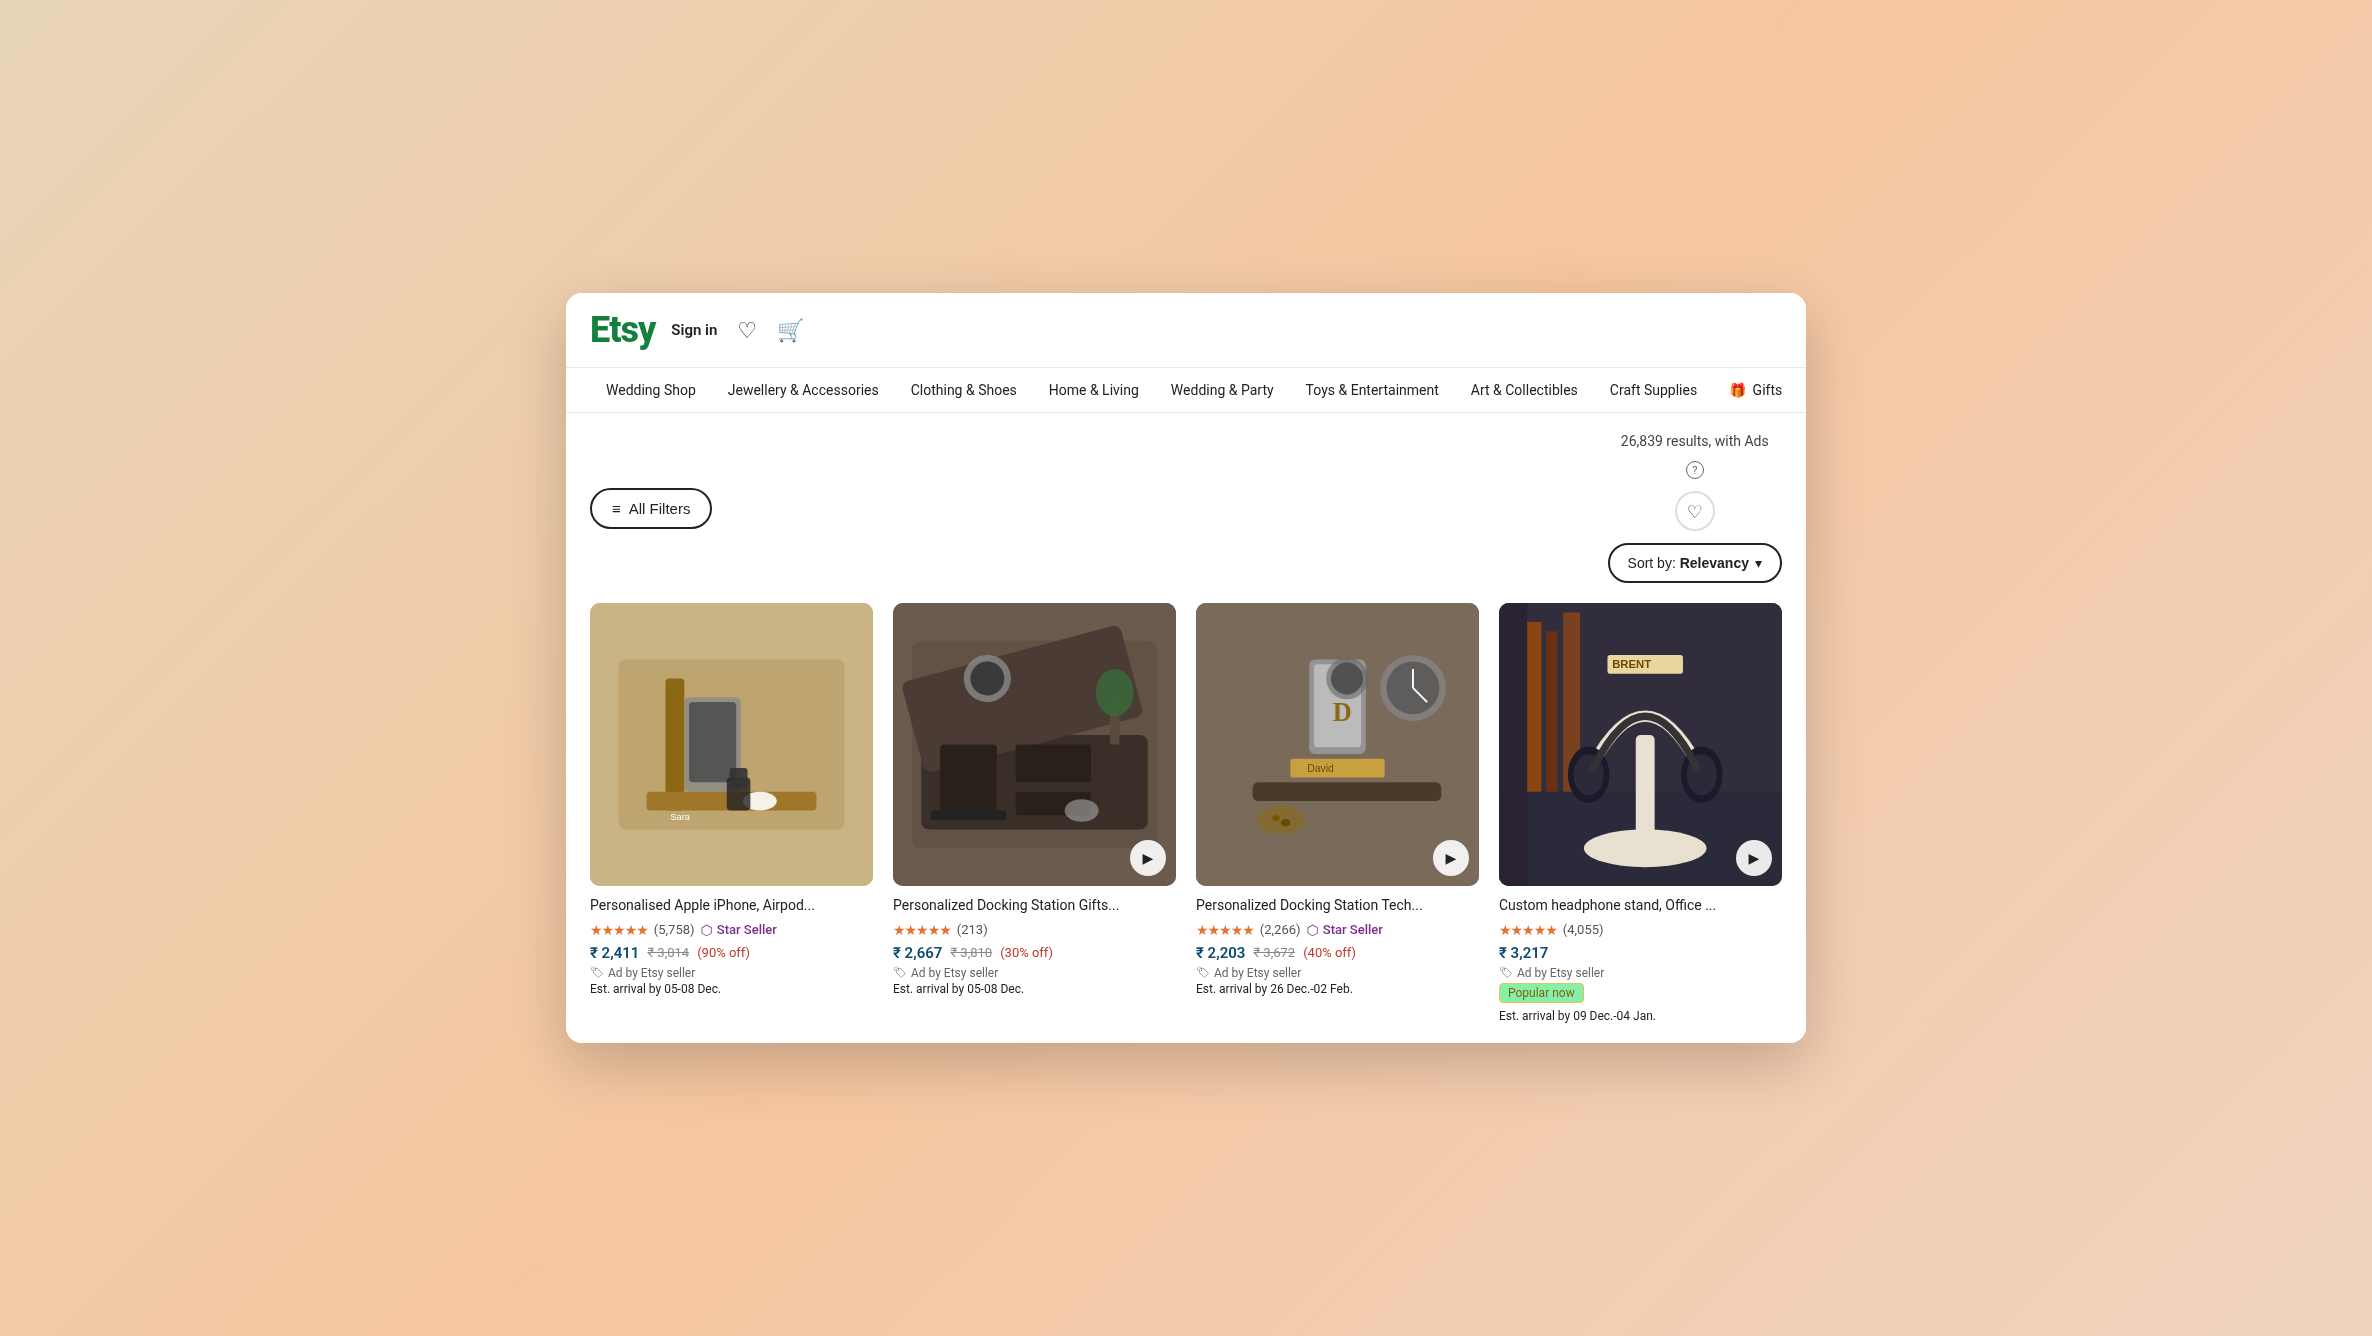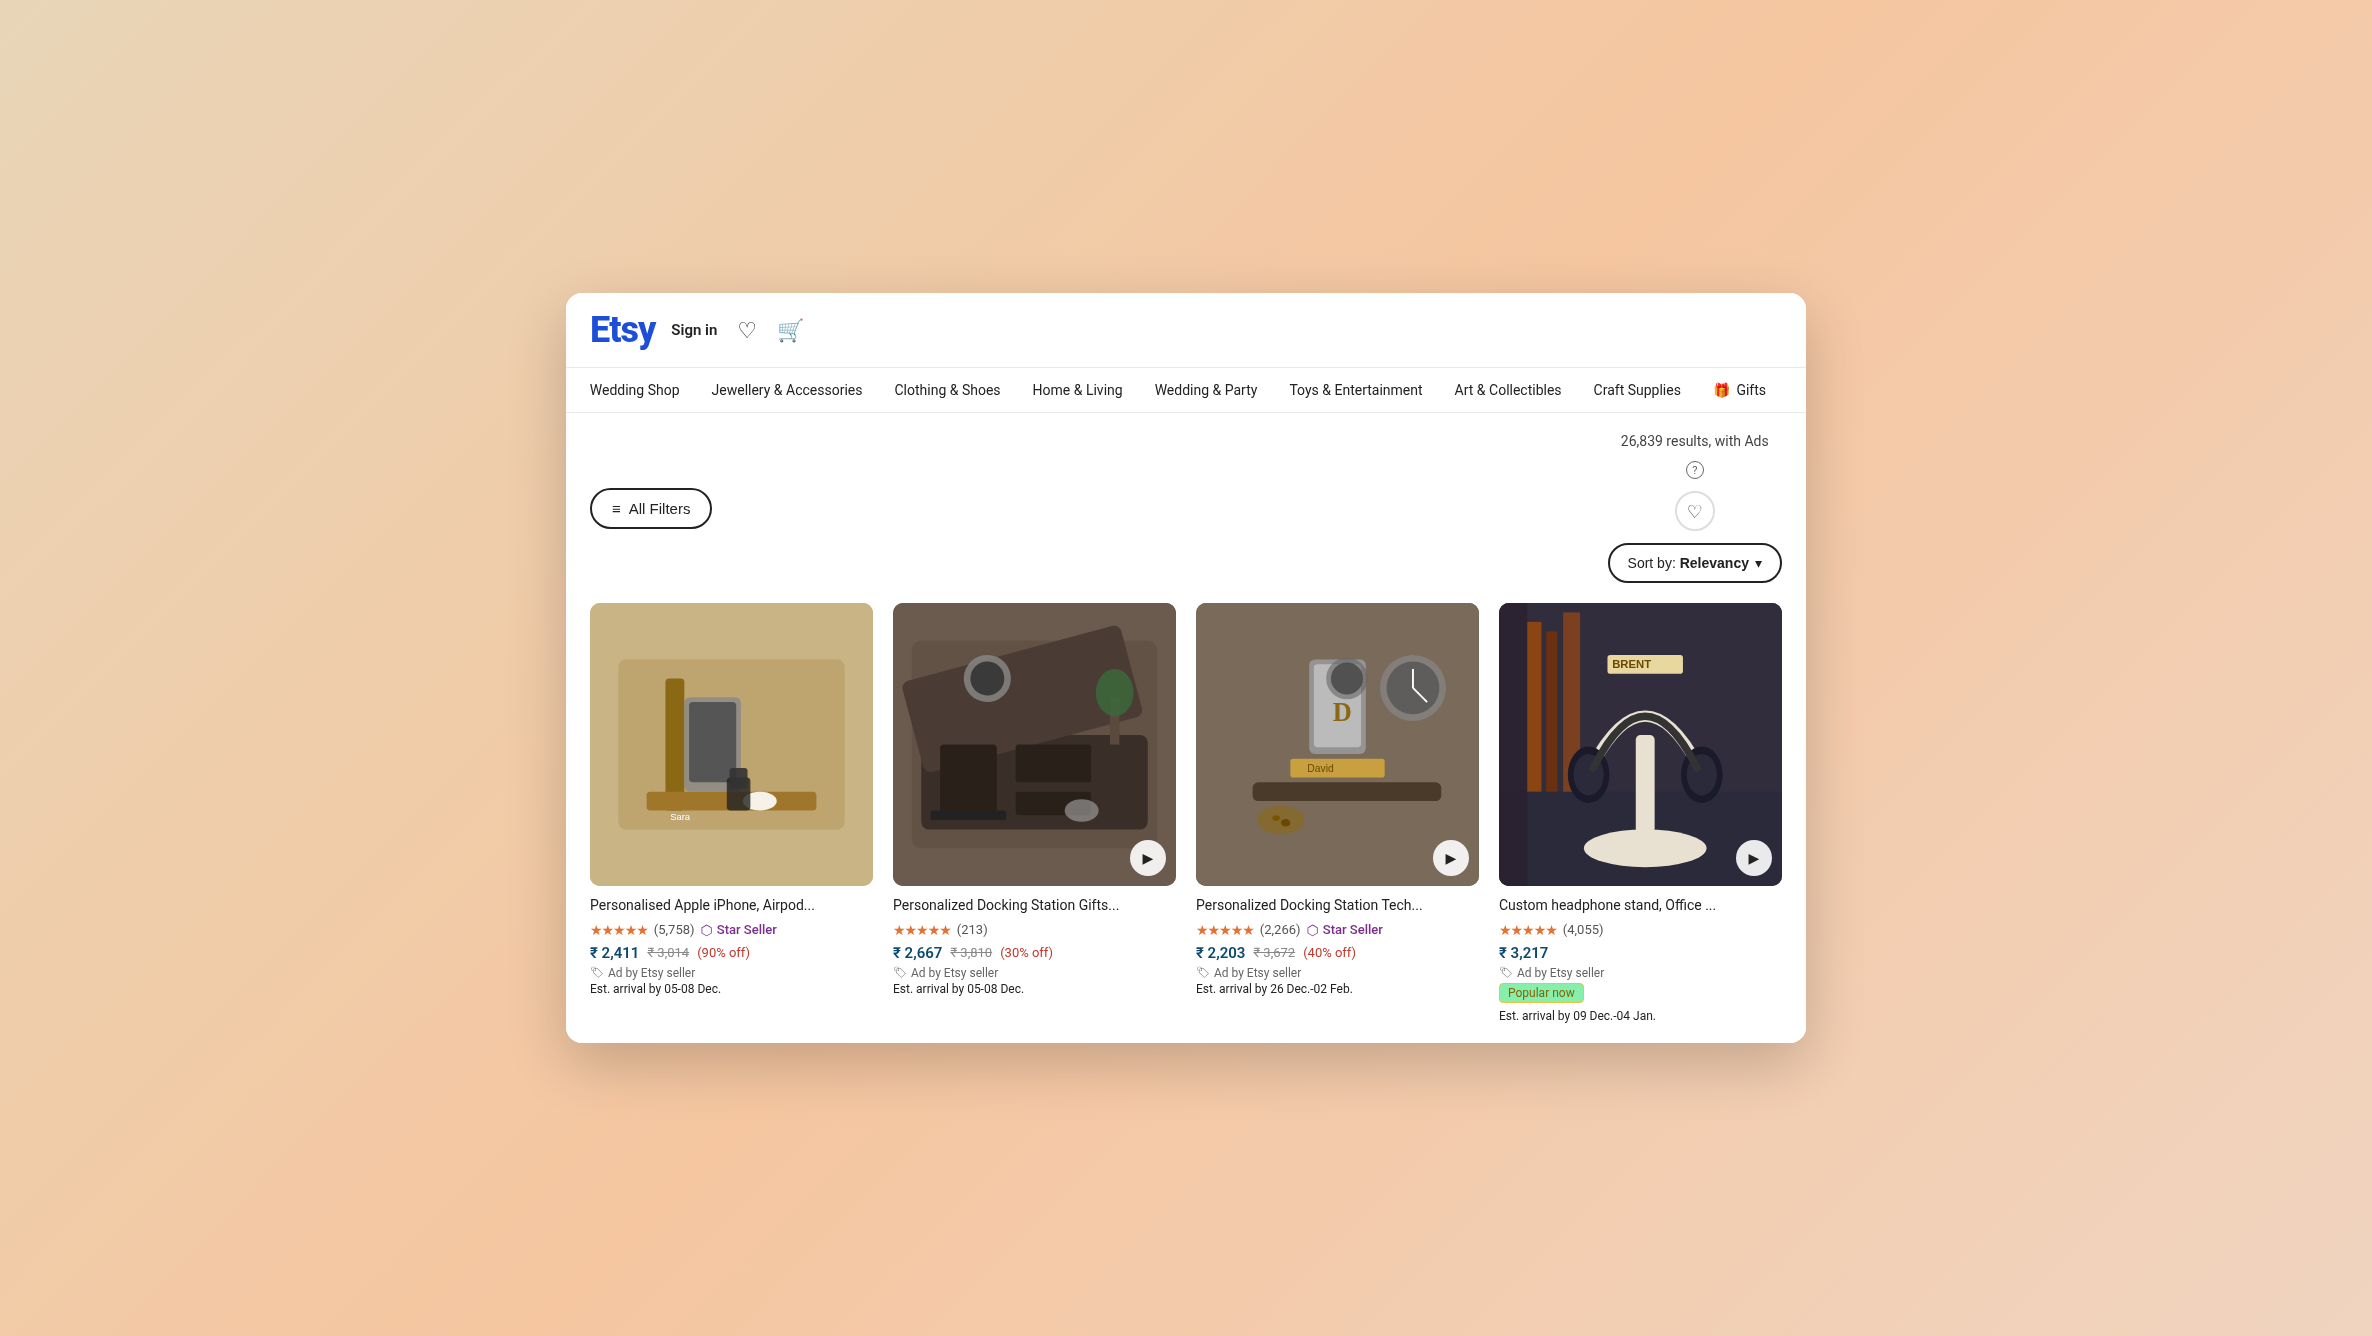--- a/index.html
+++ b/index.html
@@ -23,21 +23,21 @@
       display: flex;
       align-items: center;
       padding: 16px 24px;
       gap: 16px;
       border-bottom: 1px solid #e8e8e8;
       background: #fff;
     }
     .logo {
       font-size: 36px;
       font-weight: 800;
-      color: #1d4ed8;
+      color: #15803d;
       letter-spacing: -1px;
       flex-shrink: 0;
     }
     .search-bar {
       flex: 1;
       display: flex;
       align-items: center;
       border: 2px solid #222;
       border-radius: 999px;
       padding: 10px 18px;
@@ -82,21 +82,20 @@
       color: #222;
     }
     
     .nav {
       display: flex;
       align-items: center;
       padding: 0 24px;
       border-bottom: 1px solid #e8e8e8;
       gap: 0;
       overflow: hidden;
-      justify-content: flex-end;
     }
     .nav-item {
       padding: 14px 16px;
       font-size: 14px;
       color: #222;
       cursor: pointer;
       white-space: nowrap;
       font-weight: 400;
     }
     .nav-gifts {

